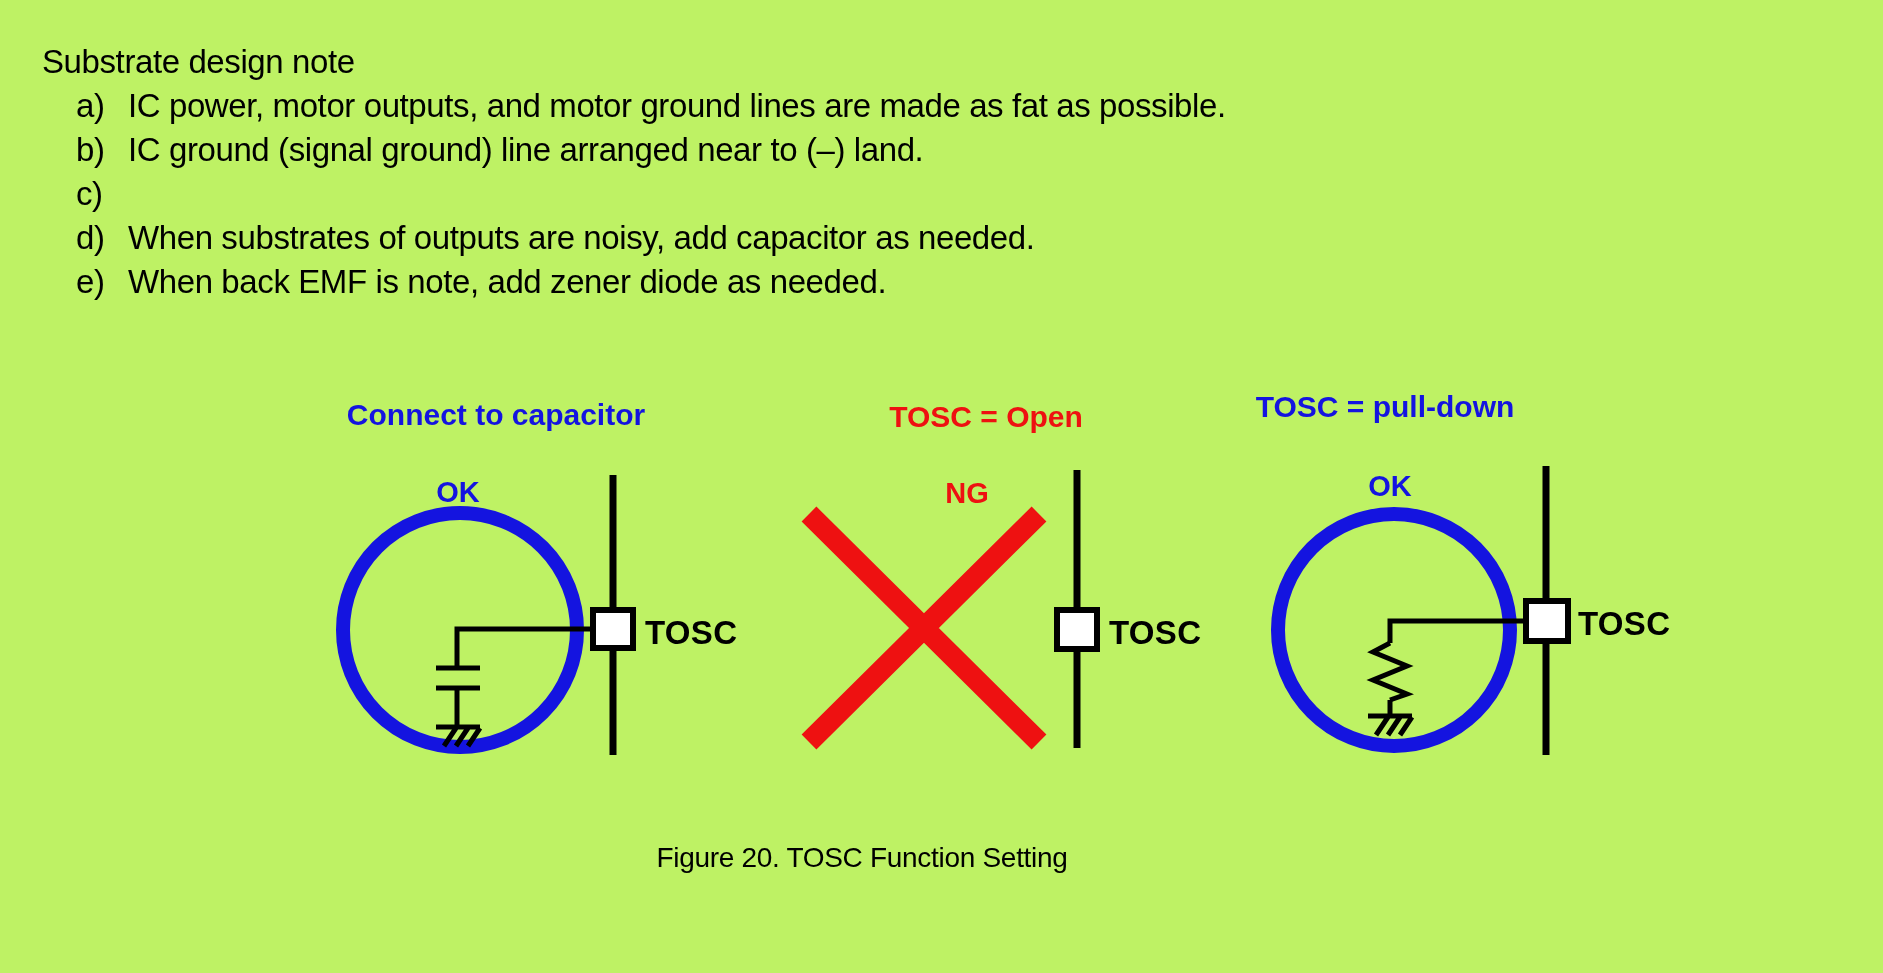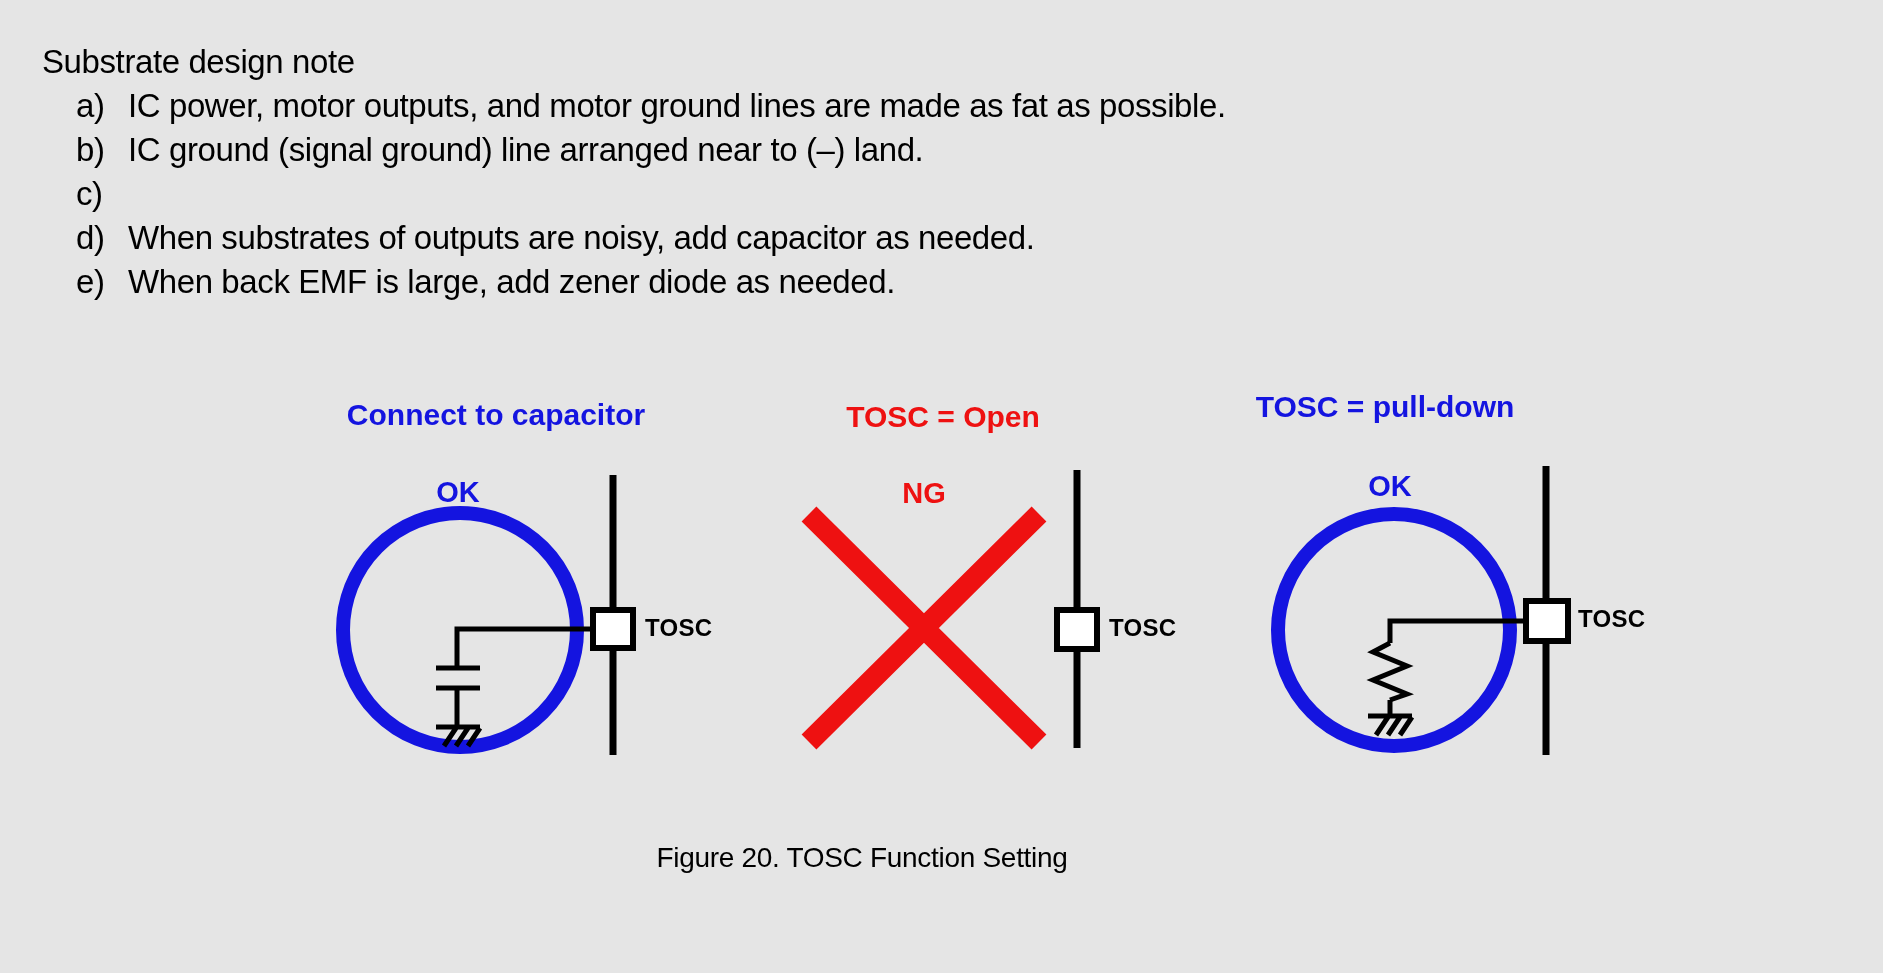--- a/index.html
+++ b/index.html
@@ -6,21 +6,21 @@
     --ok:#1414e0;
     --ng:#ee1111;
     --line:#000000;
   }
   *{ box-sizing:border-box; }
   html,body{ margin:0; padding:0; background:#ffffff; }
   .page{
     position:relative;
     width:1883px;
     height:973px;
-    background:#e5e5e5;
+    background:#bef264;
     overflow:hidden;
     font-family:"Liberation Sans", sans-serif;
     color:#000;
   }
 
   
   .note{ position:absolute; left:42px; top:40px; letter-spacing:-0.4px; }
   .note-title{ font-size:33px; line-height:44px; white-space:nowrap; }
   .note-item{ display:flex; margin-left:34px; font-size:33px; line-height:44px; white-space:nowrap; }
   .note-item .marker{ width:52px; flex:0 0 52px; }
@@ -32,22 +32,22 @@
   .thick{ stroke-width:7px; }
   .terminal{ fill:#ffffff; stroke:var(--line); stroke-width:6px; }
   .ng-cross{ fill:none; stroke:var(--ng); stroke-width:21px; }
 
   
   .lbl{ position:absolute; white-space:nowrap; font-weight:bold; }
   .centered{ transform:translateX(-50%); }
   .diag-title{ font-size:30px; }
   .status{ font-size:29px; }
   .blue{ color:var(--ok); }
-  .red{ color:var(--ng); }
-  .tosc{ font-size:24px; color:#000; letter-spacing:0.3px; }
+  .red{ color:var(--ng);margin-left:43px; }
+  .tosc{ font-size:33px; color:#000; letter-spacing:0.3px; }
   .caption{
     position:absolute; white-space:nowrap;
     font-size:28px; color:#000; transform:translateX(-50%);
     letter-spacing:-0.3px;
   }
 </style>
 </head>
 <body>
 
 <div class="page">
@@ -64,21 +64,21 @@
     </div>
     <div class="note-item">
       <span class="marker">c)</span>
     </div>
     <div class="note-item">
       <span class="marker">d)</span>
       <span class="text">When substrates of outputs are noisy, add capacitor as needed.</span>
     </div>
     <div class="note-item">
       <span class="marker">e)</span>
-      <span class="text">When back EMF is large, add zener diode as needed.</span>
+      <span class="text">When back EMF is note, add zener diode as needed.</span>
     </div>
   </div>
 
   <svg class="graphics" width="1883" height="973" viewBox="0 0 1883 973" xmlns="http://www.w3.org/2000/svg">
 
     <g>
       <circle class="ok-ring" cx="460" cy="630" r="117"></circle>
       <line class="wire thick" x1="613" y1="475" x2="613" y2="755"></line>
       <path class="wire" d="M 596 629 H 457 V 667"></path>
       <path class="wire" d="M 436 668 H 480 M 436 688 H 480 M 457 690 V 727"></path>

